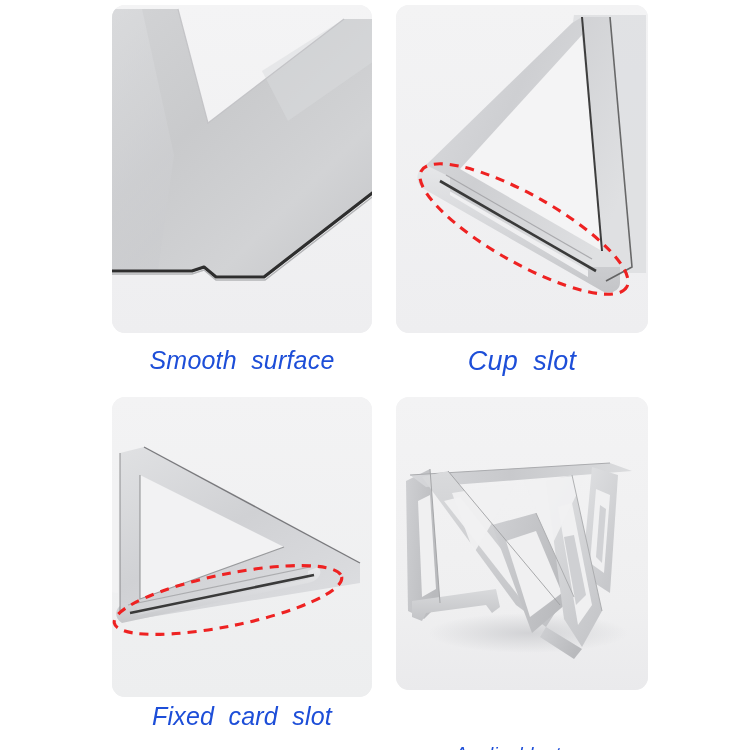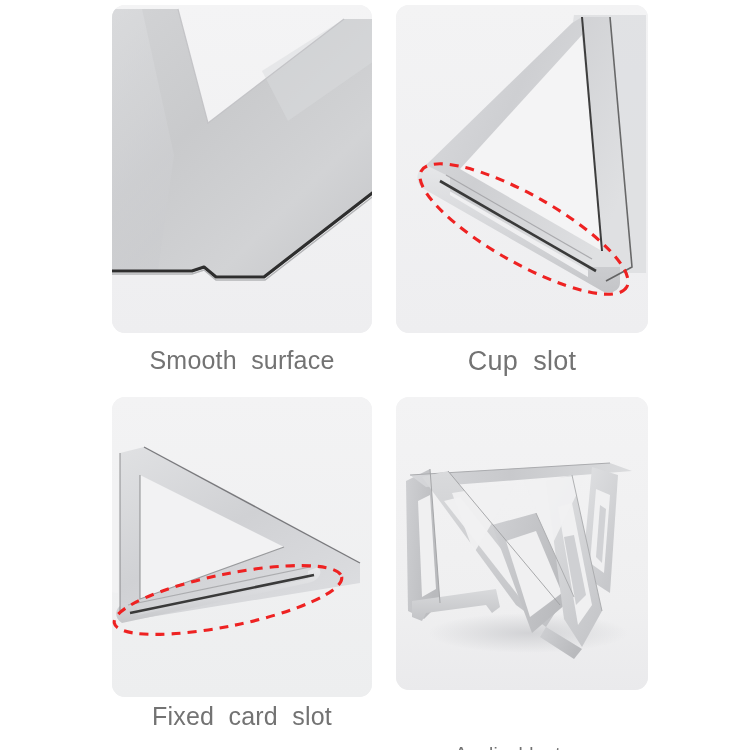--- a/index.html
+++ b/index.html
@@ -38,25 +38,26 @@
     border-radius: 13px;
     background: #f0f0f1;
     overflow: hidden;
   }
   .panel.bright { background: #f2f2f3; }
 
   
   .caption {
     position: absolute;
     text-align: center;
-    color: #737373;
+    color: #1d4ed8;
     font-family: "Liberation Sans", sans-serif;
     letter-spacing: 0.2px;
     white-space: pre;
     line-height: 1.18;
+    font-style: italic;
   }
   .cap-1 {
     left: 112px; top: 346px; width: 260px;
     font-size: 25px;
   }
   .cap-2 {
     left: 396px; top: 346px; width: 252px;
     font-size: 27px;
   }
   .cap-3 {

